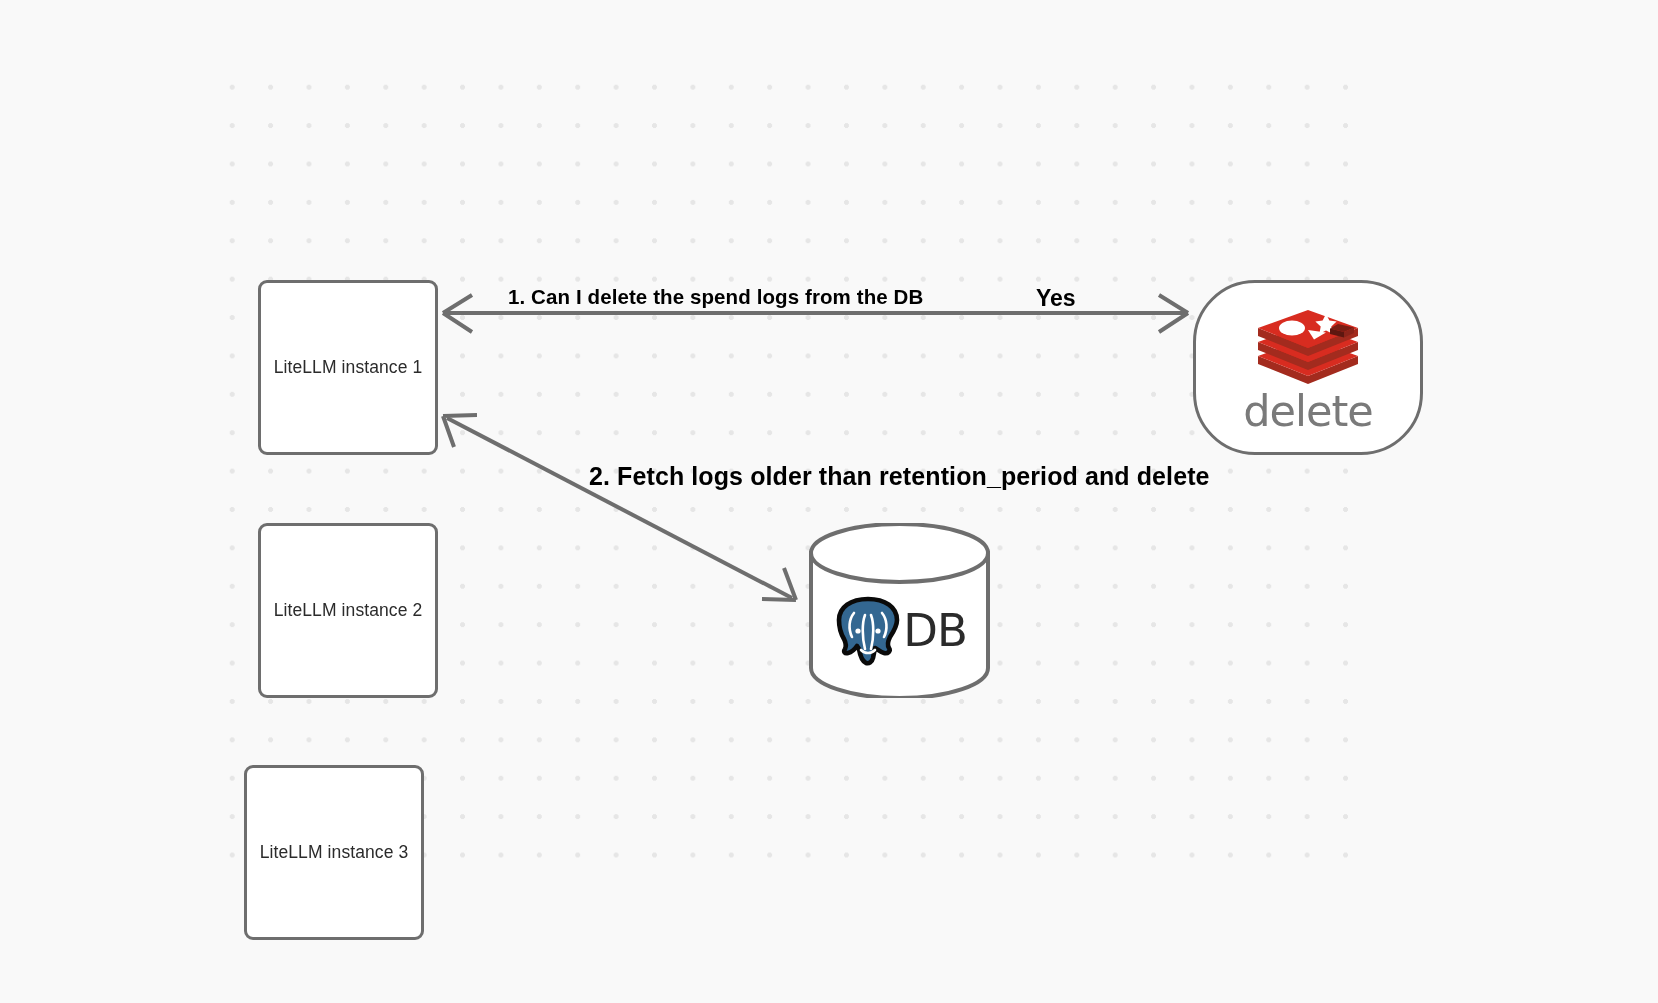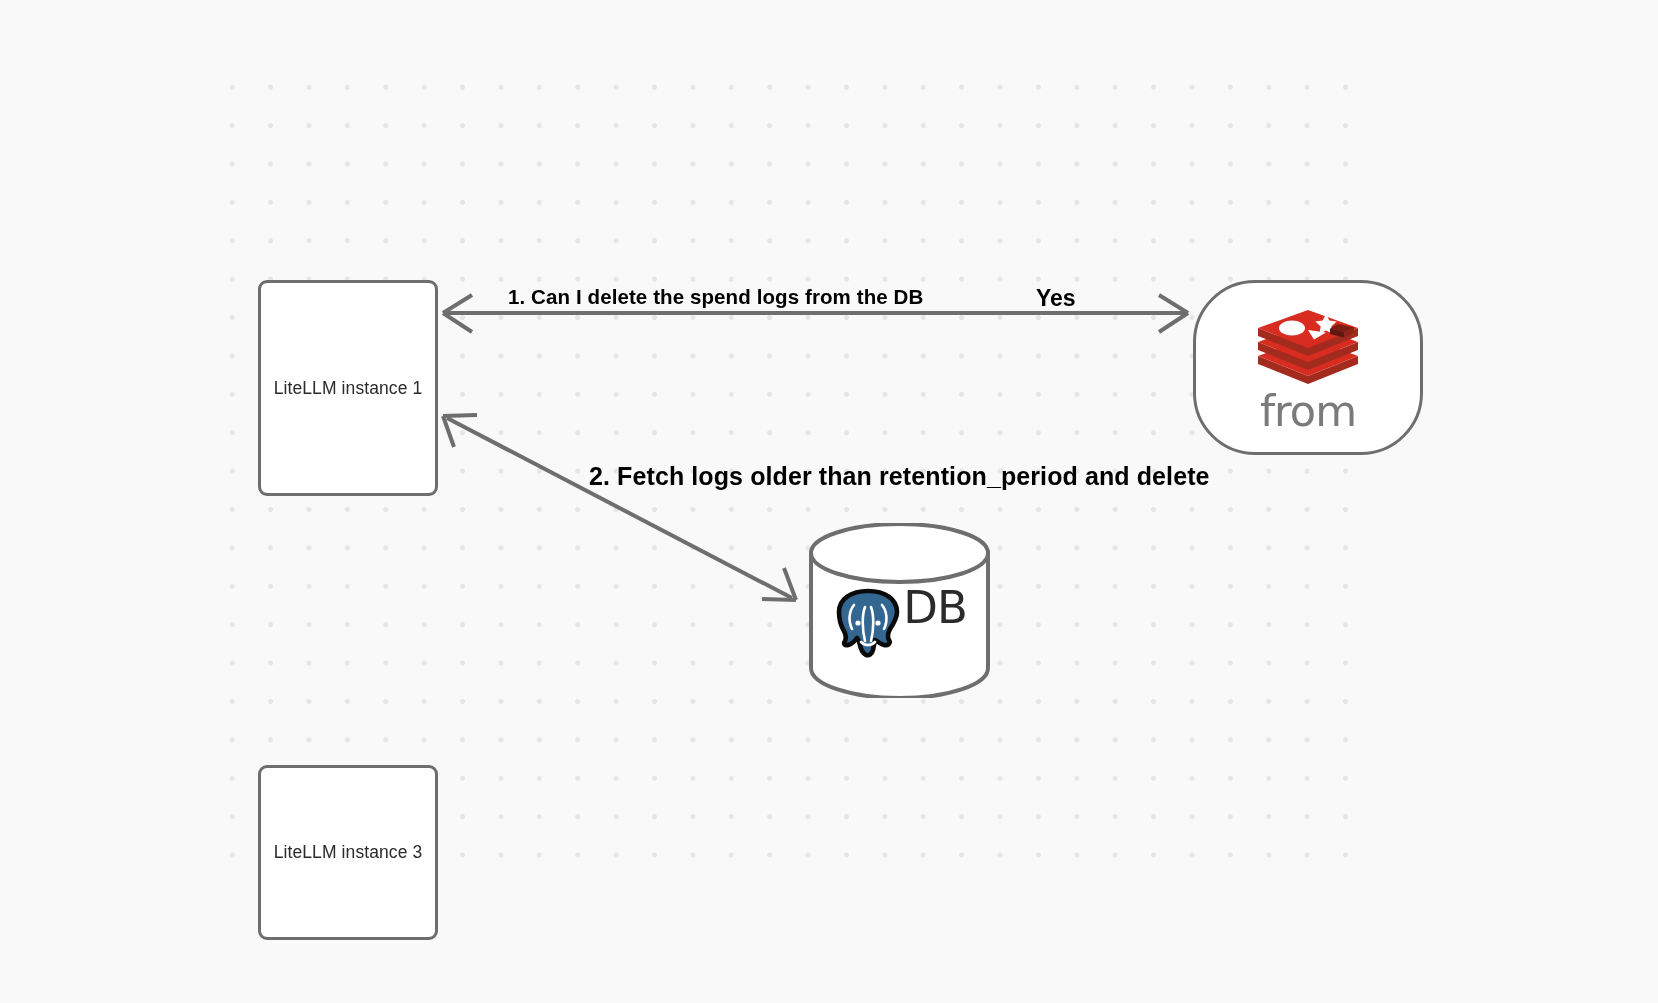--- a/index.html
+++ b/index.html
@@ -58,23 +58,23 @@
     border-radius: 9px;
   }
   .node-label {
     font-size: 17.5px;
     color: #2b2b2b;
     font-family: "Liberation Sans", sans-serif;
     letter-spacing: .1px;
     white-space: nowrap;
   }
 
-  #node-llm1 { left: 258px; top: 280px;  width: 180px; height: 216px; }
+  #node-llm1 { left: 258px; top: 280px;  width: 180px; height: 175px; }
   #node-llm2 { left: 258px; top: 523px;  width: 180px; height: 175px; }
-  #node-llm3 { left: 258px; top: 765px;  width: 180px; height: 175px; }
+  #node-llm3 { left: 244px; top: 765px;  width: 180px; height: 175px; }
 
   
   #node-redis {
     left: 1193px;
     top: 280px;
     width: 230px;
     height: 175px;
     border-radius: 62px;
     flex-direction: column;
     gap: 2px;
@@ -109,21 +109,21 @@
     width: 185px;
     height: 175px;
   }
   .db-inner {
     position: absolute;
     left: 0;
     top: 62px;
     width: 185px;
     height: 90px;
     display: flex;
-    align-items: flex-start;
+    align-items: center;
     justify-content: center;
     gap: 1px;
   }
   .pg-logo { width: 72px; height: 74px; display:block; }
   .db-word {
     font-size: 45px;
     font-family: "DejaVu Sans", sans-serif;
     color: #2b2b2b;
     font-weight: 400;
     letter-spacing: -1px;
@@ -188,20 +188,23 @@
   <div class="edge-label" id="label-1">1.  Can I delete the spend logs from the DB</div>
 
   <div class="edge-label" id="label-yes">Yes</div>
 
   <div class="edge-label" id="label-2">2.  Fetch logs older than retention_period and delete</div>
 
   <div class="node node-rect" id="node-llm1">
     <span class="node-label">LiteLLM instance 1</span>
   </div>
 
+  <div class="node node-rect" id="node-llm2">
+    <span class="node-label">LiteLLM instance 2</span>
+  </div>
 
   <div class="node node-rect" id="node-llm3">
     <span class="node-label">LiteLLM instance 3</span>
   </div>
 
   <div class="node" id="node-redis">
 
     <svg class="redis-logo" viewBox="0 0 112 84" xmlns="http://www.w3.org/2000/svg">
 
       <path d="M6 58 L56 78 L106 58 L106 50 L56 70 L6 50 Z" fill="#a32b1e"></path>
@@ -217,21 +220,21 @@
 
       <path d="M74 8 L77.4 14.6 L84.6 15.6 L79.3 20.6 L80.6 27.8 L74 24.4 L67.4 27.8 L68.7 20.6 L63.4 15.6 L70.6 14.6 Z" fill="#ffffff"></path>
 
       <path d="M56 24 L74 26.5 L62 33.5 Z" fill="#ffffff"></path>
 
       <path d="M86 18 L102 21.5 L92 26 L78 22.5 Z" fill="#7a1e14"></path>
       <path d="M78 22.5 L92 26 L92 31.5 L78 28 Z" fill="#5e1710"></path>
       <path d="M92 26 L102 21.5 L102 27 L92 31.5 Z" fill="#8c241a"></path>
     </svg>
 
-    <span class="redis-word">from</span>
+    <span class="redis-word">delete</span>
   </div>
 
   <div id="node-db">
     <svg class="cyl" viewBox="0 0 185 175" xmlns="http://www.w3.org/2000/svg">
 
       <path d="M4 30 L4 145 A 88.5 30 0 0 0 181 145 L181 30 Z" fill="#ffffff" stroke="#6e6e6e" stroke-width="4"></path>
 
       <ellipse cx="92.5" cy="30" rx="88.5" ry="29" fill="#ffffff" stroke="#6e6e6e" stroke-width="4"></ellipse>
     </svg>
 

